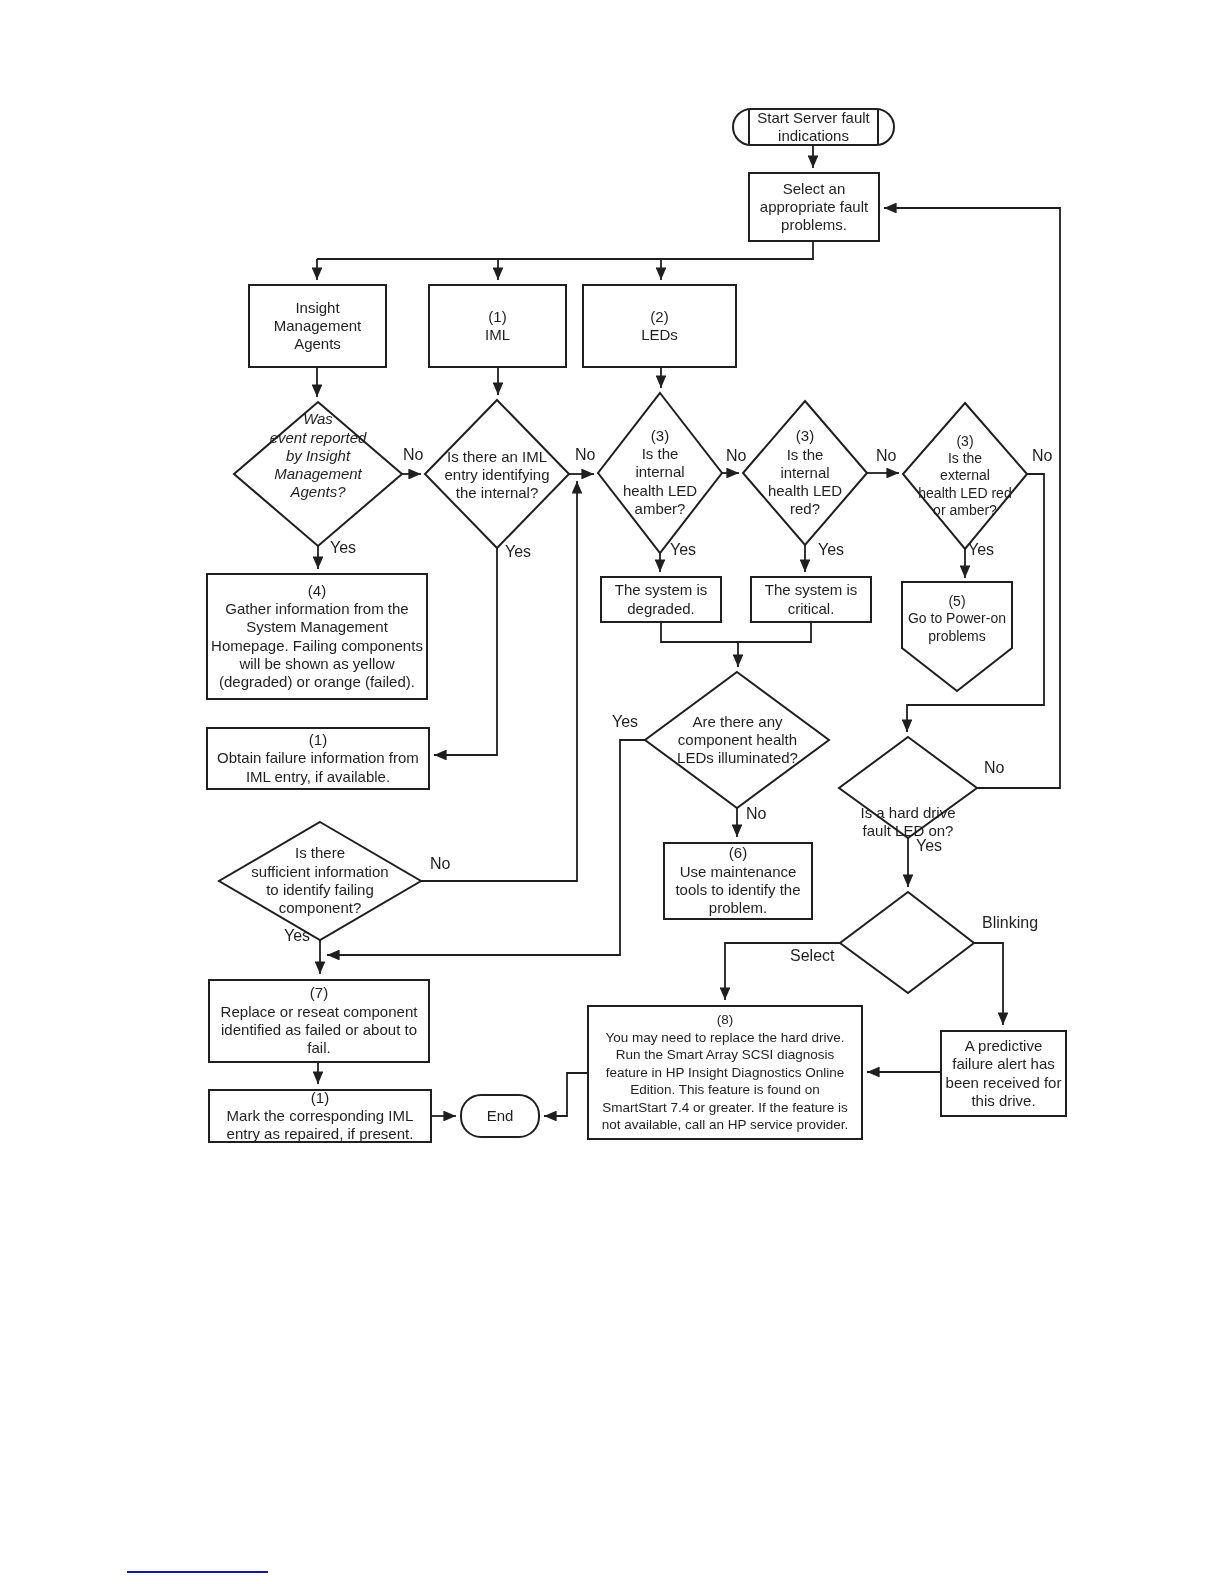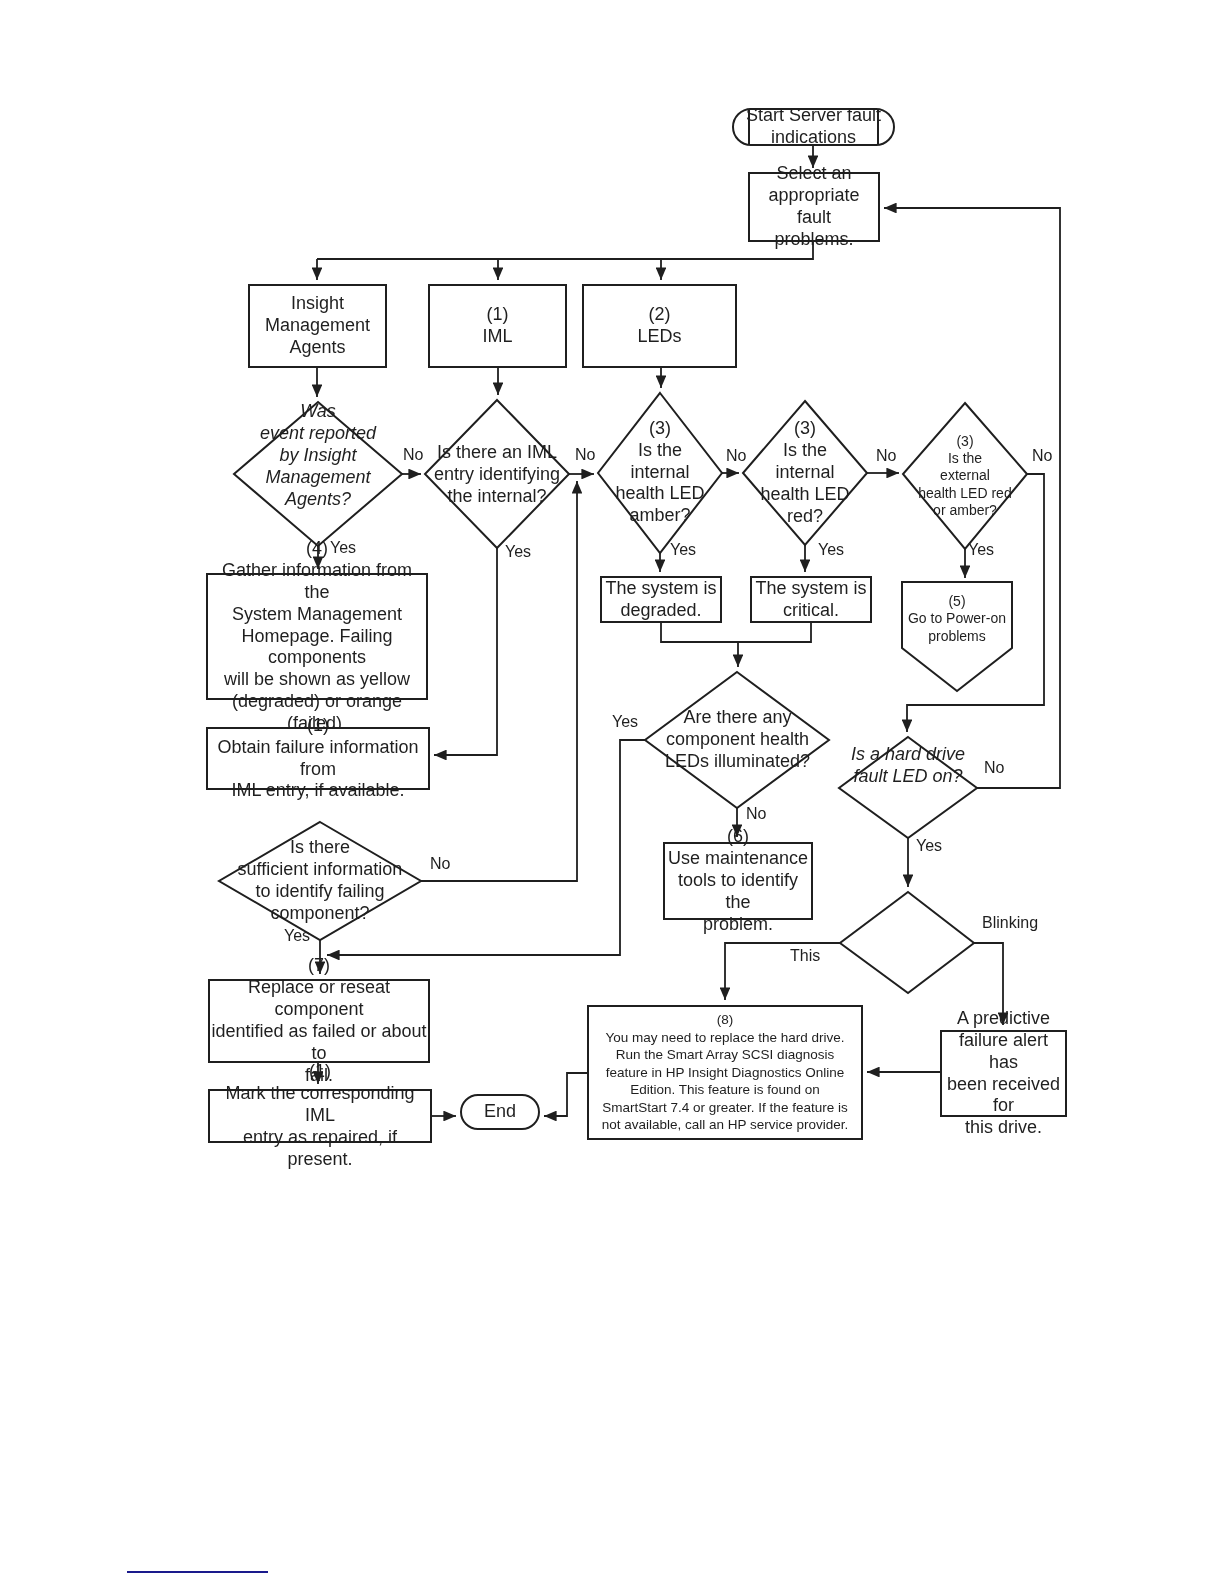--- a/index.html
+++ b/index.html
@@ -11,21 +11,21 @@
     color:#1f1f1f;
     overflow:hidden;
   }
   .layer{position:absolute;left:0;top:0;}
   .node{
     position:absolute;
     box-sizing:border-box;
     display:flex;align-items:center;justify-content:center;
     text-align:center;
     white-space:pre-line;
-    font-size:18px;line-height:1.22;
+    font-size:15px;line-height:1.22;
     color:#1f1f1f;
     z-index:2;
   }
   .rect{border:2px solid #1f1f1f;background:#ffffff;}
   .cap{border:2px solid #1f1f1f;background:#ffffff;border-radius:21px;}
   .start-cap::before,.start-cap::after{
     content:"";position:absolute;top:0;bottom:0;width:2px;background:#1f1f1f;
   }
   .start-cap::before{left:14px;}
   .start-cap::after{right:14px;}
@@ -140,21 +140,21 @@
 
   <div class="node rect" style="left:208px;top:979px;width:222px;height:84px;">(7)
 Replace or reseat component
 identified as failed or about to
 fail.</div>
 
   <div class="node rect" style="left:208px;top:1089px;width:224px;height:54px;">(1)
 Mark the corresponding IML
 entry as repaired, if present.</div>
 
-  <div class="node cap" style="left:460px;top:1094px;width:80px;height:36px;">End</div>
+  <div class="node cap" style="left:460px;top:1094px;width:80px;height:44px;">End</div>
 
   <div class="node rect tiny" style="left:587px;top:1005px;width:276px;height:135px;">(8)
 You may need to replace the hard drive.
 Run the Smart Array SCSI diagnosis
 feature in HP Insight Diagnostics Online
 Edition. This feature is found on
 SmartStart 7.4 or greater. If the feature is
 not available, call an HP service provider.</div>
 
   <div class="node rect" style="left:940px;top:1030px;width:127px;height:87px;text-align:center;">A predictive
@@ -185,21 +185,21 @@
 external
 health LED red
 or amber?</div>
   <div class="node overlay" style="left:655px;top:696px;width:165px;height:88px;">Are there any
 component health
 LEDs illuminated?</div>
   <div class="node overlay" style="left:230px;top:831px;width:180px;height:100px;">Is there
 sufficient information
 to identify failing
 component?</div>
-  <div class="node overlay" style="left:845px;top:736px;width:126px;height:60px;font-style:italic;">Is a hard drive
+  <div class="node overlay" style="left:845px;top:792px;width:126px;height:60px;">Is a hard drive
 fault LED on?</div>
   <div class="node overlay small" style="left:900px;top:586px;width:114px;height:66px;">(5)
 Go to Power-on
 problems</div>
 
   <span class="elabel" style="left:403px;top:447px;">No</span>
   <span class="elabel" style="left:330px;top:540px;">Yes</span>
   <span class="elabel" style="left:575px;top:447px;">No</span>
   <span class="elabel" style="left:505px;top:544px;">Yes</span>
   <span class="elabel" style="left:726px;top:448px;">No</span>
@@ -207,18 +207,18 @@
   <span class="elabel" style="left:876px;top:448px;">No</span>
   <span class="elabel" style="left:818px;top:542px;">Yes</span>
   <span class="elabel" style="left:1032px;top:448px;">No</span>
   <span class="elabel" style="left:968px;top:542px;">Yes</span>
   <span class="elabel" style="left:430px;top:856px;">No</span>
   <span class="elabel" style="left:284px;top:928px;">Yes</span>
   <span class="elabel" style="left:612px;top:714px;">Yes</span>
   <span class="elabel" style="left:746px;top:806px;">No</span>
   <span class="elabel" style="left:984px;top:760px;">No</span>
   <span class="elabel" style="left:916px;top:838px;">Yes</span>
-  <span class="elabel" style="left:790px;top:948px;">This</span>
+  <span class="elabel" style="left:790px;top:948px;">Select</span>
   <span class="elabel" style="left:982px;top:915px;">Blinking</span>
 
   <div class="footer-rule" style="left:127px;top:1571px;width:141px;height:2px;"></div>
 
 </div>
 
 </body></html>

